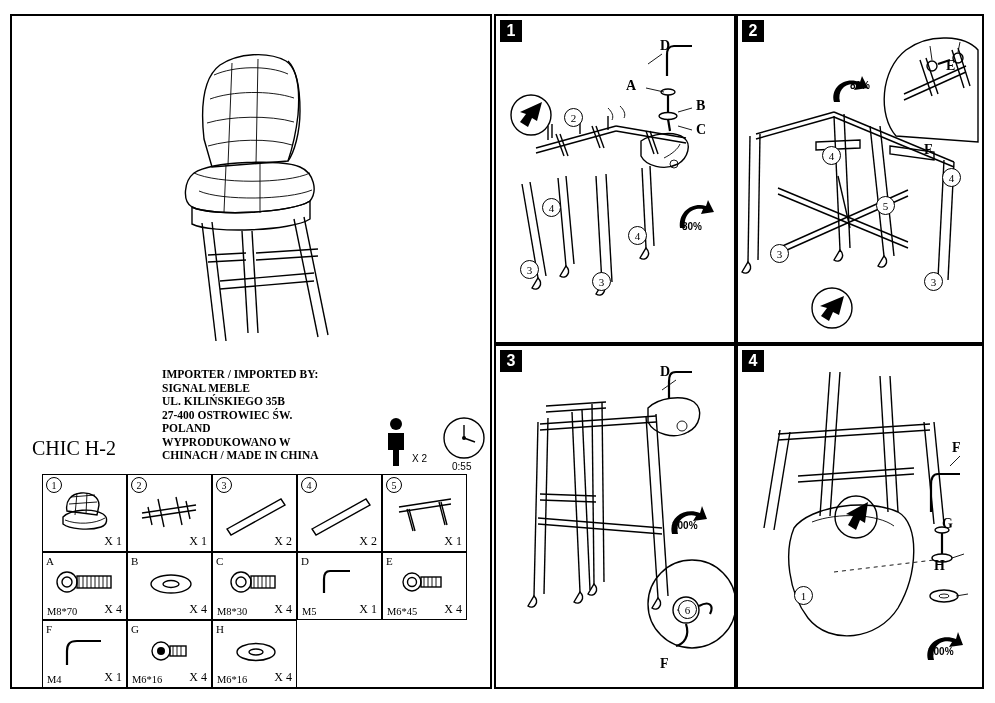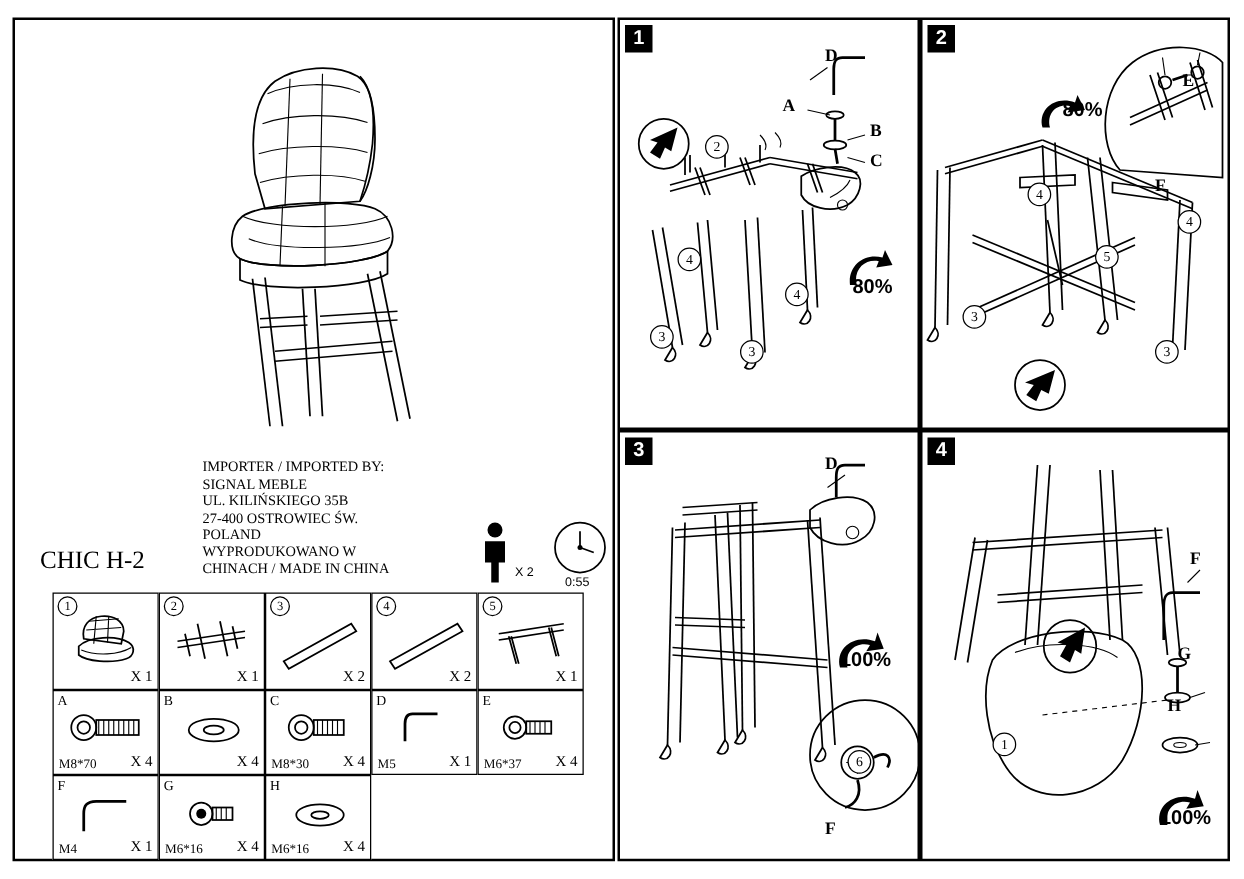--- a/index.html
+++ b/index.html
@@ -8,37 +8,37 @@
 
   .panel{position:absolute;border:2px solid #000;background:#fff;box-sizing:border-box;}
 
   
   .badge{position:absolute;width:22px;height:22px;background:#000;color:#fff;
          font-family:"Liberation Sans",sans-serif;font-weight:bold;font-size:16px;
          display:flex;align-items:center;justify-content:center;}
 
   .title{position:absolute;font-size:20px;font-family:"Liberation Serif",serif;color:#000;}
 
-  .importer{position:absolute;font-family:"Liberation Serif",serif;font-weight:normal;
+  .importer{position:absolute;font-family:"Liberation Serif",serif;font-weight:bold;
             font-size:11.5px;line-height:13.5px;color:#000;white-space:pre-line;}
   .cell{position:absolute;border:1.5px solid #000;box-sizing:border-box;background:#fff;}
   .cell .idx{position:absolute;left:3px;top:2px;font-family:"Liberation Serif",serif;
              font-size:11px;}
   .cell .circ{position:absolute;left:3px;top:2px;width:14px;height:14px;border:1px solid #000;
               border-radius:50%;font-size:10px;display:flex;align-items:center;justify-content:center;}
   .cell .qty{position:absolute;right:4px;bottom:2px;font-size:12px;font-family:"Liberation Serif",serif;}
   .cell .code{position:absolute;left:4px;bottom:2px;font-size:10.5px;font-family:"Liberation Serif",serif;}
 
   .lbl{position:absolute;font-family:"Liberation Serif",serif;font-size:14px;font-weight:bold;color:#000;}
 
   .circnum{position:absolute;width:17px;height:17px;border:1.3px solid #000;border-radius:50%;
            font-size:11px;display:flex;align-items:center;justify-content:center;background:#fff;
            font-family:"Liberation Serif",serif;}
 
-  .zoomtag{position:absolute;font-family:"Liberation Sans",sans-serif;font-size:16px;font-weight:bold;}
+  .zoomtag{position:absolute;font-family:"Liberation Sans",sans-serif;font-size:10px;font-weight:bold;}
 
   svg{display:block;overflow:visible;}
   .s{fill:none;stroke:#000;stroke-width:1.4;}
   .s2{fill:none;stroke:#000;stroke-width:2.2;}
   .sf{fill:#000;stroke:none;}
   .sw{fill:#fff;stroke:#000;stroke-width:1.4;}
   .thin{fill:none;stroke:#000;stroke-width:0.9;}
 
   .person{position:absolute;}
   .clock{position:absolute;}
@@ -204,21 +204,21 @@
     </div>
 
     <div class="cell" style="left:370px;top:536px;width:85px;height:68px;">
       <div class="idx">E</div>
       <svg style="position:absolute;left:18px;top:16px;" width="50" height="26" viewBox="0 0 50 26">
         <circle class="s" cx="11" cy="13" r="9"></circle>
         <circle class="s" cx="11" cy="13" r="4.5"></circle>
         <rect class="s" x="20" y="8" width="20" height="10"></rect>
         <path class="thin" d="M23 8 L23 18 M27 8 L27 18 M31 8 L31 18 M35 8 L35 18"></path>
       </svg>
-      <div class="code">M6*37</div>
+      <div class="code">M6*45</div>
       <div class="qty">X 4</div>
     </div>
 
     <div class="cell" style="left:30px;top:604px;width:85px;height:68px;">
       <div class="idx">F</div>
       <svg style="position:absolute;left:18px;top:14px;" width="48" height="34" viewBox="0 0 48 34">
         <path class="s2" d="M40 6 L16 6 C8 6 6 10 6 16 L6 30"></path>
       </svg>
       <div class="code">M4</div>
       <div class="qty">X 1</div>

